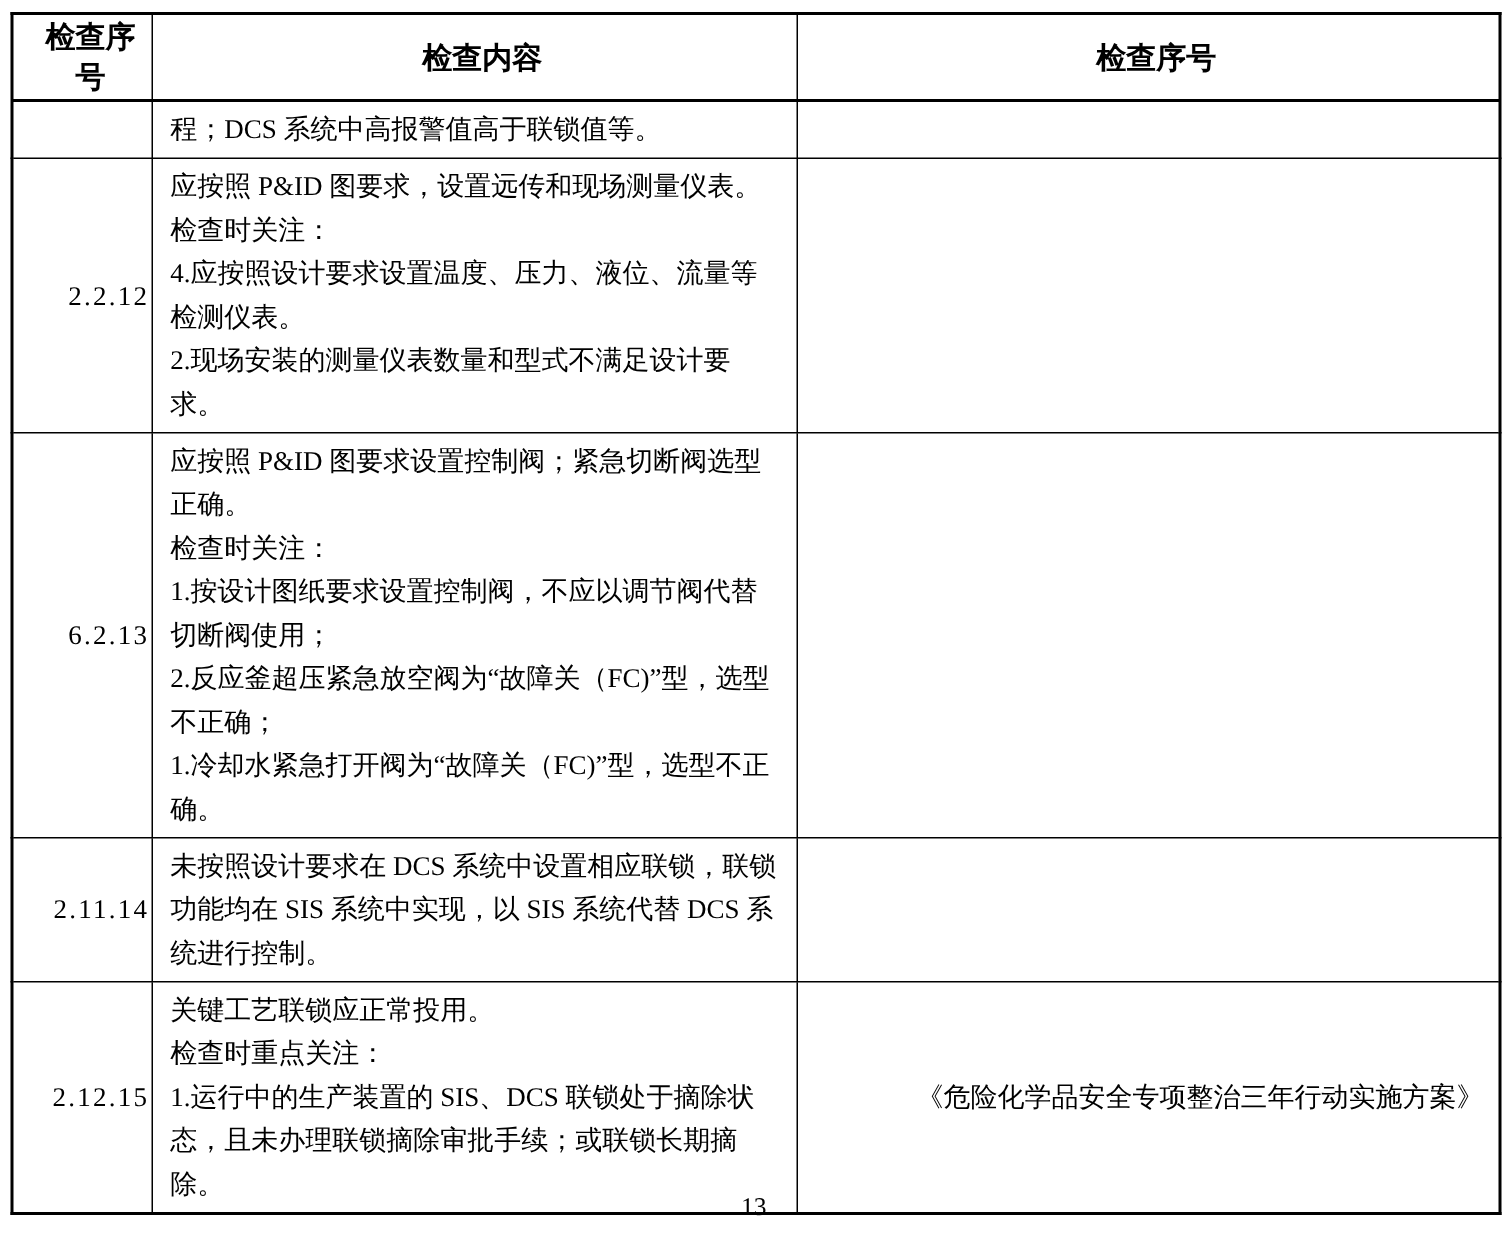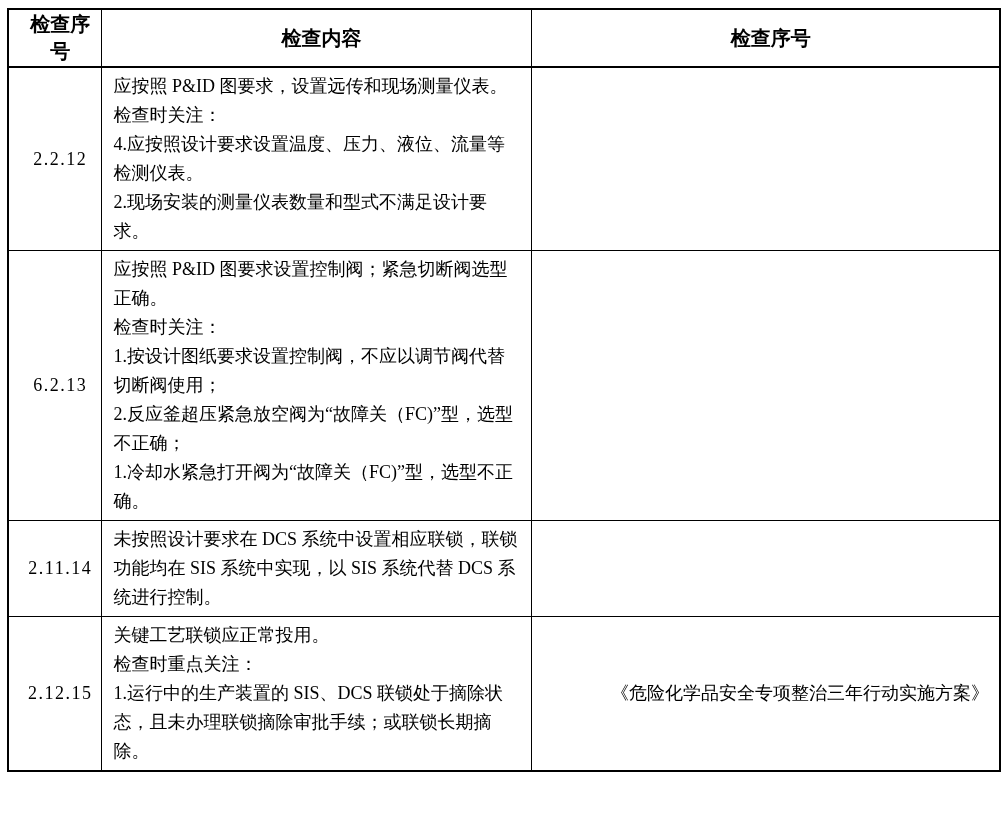--- a/index.html
+++ b/index.html
@@ -35,21 +35,21 @@
   }
   .insp-table th {
     font-family: "Liberation Sans", "DejaVu Sans", sans-serif;
     font-weight: bold;
     font-size: 20px;
     text-align: center;
     vertical-align: middle;
     border-bottom-width: 2px;
   }
   .cell-serial {
-    text-align: center;
+    text-align: right;
     vertical-align: middle;
     font-size: 18px;
     letter-spacing: 1.5px;
   }
   .cell-content {
     vertical-align: top;
     padding: 4px 10px 4px 11px;
     font-size: 18px;
     line-height: 29px;
     text-align: left;
@@ -85,20 +85,27 @@
       <col style="width:469px">
     </colgroup>
     <thead>
       <tr>
         <th>检查序号</th>
         <th>检查内容</th>
         <th>检查序号</th>
       </tr>
     </thead>
     <tbody>
+        <tr style="height: 38px;">
+          <td class="cell-serial"></td>
+          <td class="cell-content">
+            <div class="para">程；DCS 系统中高报警值高于联锁值等。</div>
+          </td>
+          <td class="cell-basis"></td>
+        </tr>
         <tr style="height: 170px;">
           <td class="cell-serial">2.2.12</td>
           <td class="cell-content">
             <div class="para">应按照 P&amp;ID 图要求，设置远传和现场测量仪表。</div>
             <div class="para">检查时关注：</div>
             <div class="para">4.应按照设计要求设置温度、压力、液位、流量等检测仪表。</div>
             <div class="para">2.现场安装的测量仪表数量和型式不满足设计要求。</div>
           </td>
           <td class="cell-basis"></td>
         </tr>
@@ -124,13 +131,14 @@
           <td class="cell-serial">2.12.15</td>
           <td class="cell-content">
             <div class="para">关键工艺联锁应正常投用。</div>
             <div class="para">检查时重点关注：</div>
             <div class="para">1.运行中的生产装置的 SIS、DCS 联锁处于摘除状态，且未办理联锁摘除审批手续；或联锁长期摘除。</div>
           </td>
           <td class="cell-basis">《危险化学品安全专项整治三年行动实施方案》</td>
         </tr>
       </tbody>
   </table>
+  <div class="page-number">13</div>
 </div>
 
 </body></html>

